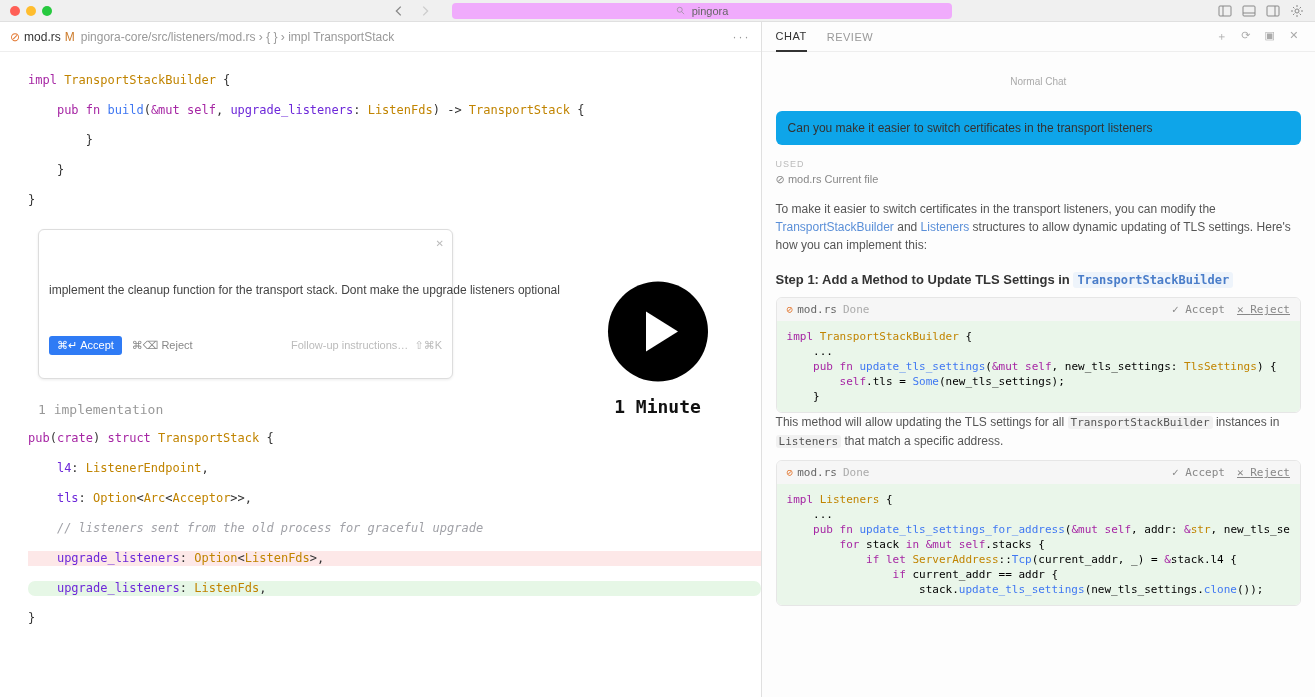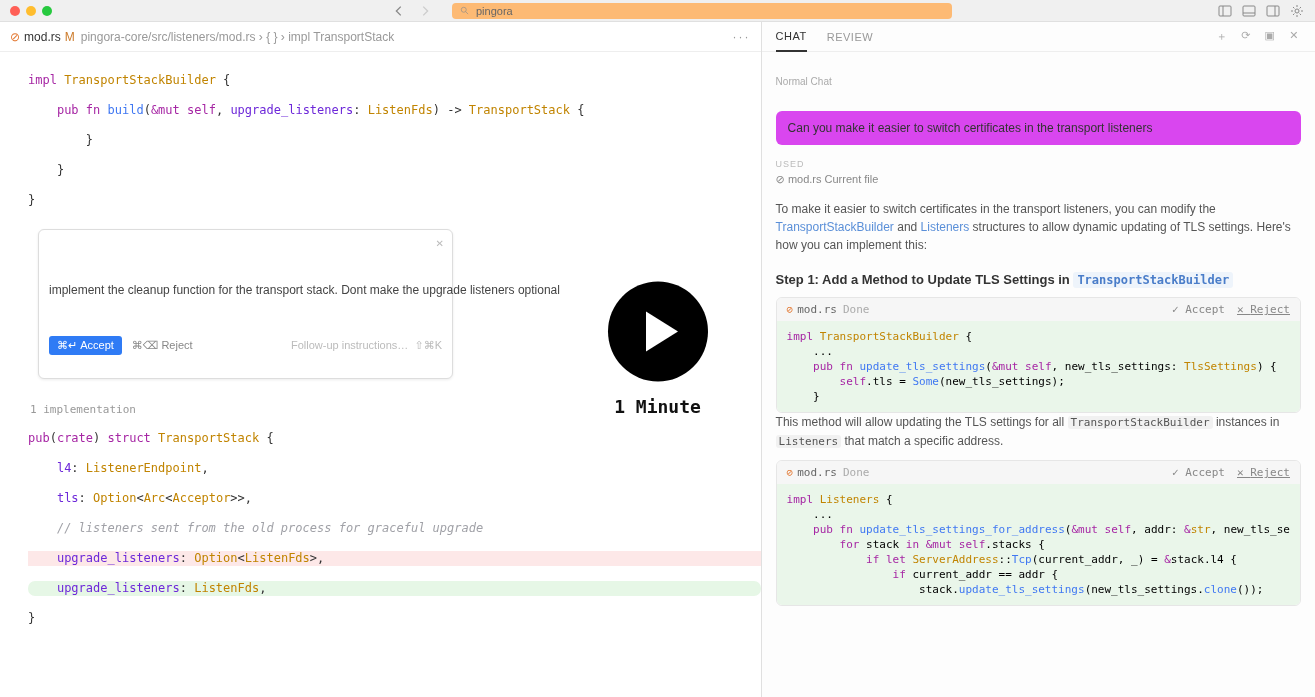--- a/index.html
+++ b/index.html
@@ -27,28 +27,29 @@
 .traffic-dot { width: 10px; height: 10px; border-radius: 50%; }
 .traffic-dot.close { background: #ff5f56; }
 .traffic-dot.min { background: #ffbd2e; }
 .traffic-dot.max { background: #27c93f; }
 .nav-arrows { margin-left: 340px; display: flex; gap: 12px; color: #888; }
 .nav-arrow { width: 14px; height: 14px; display: flex; align-items: center; justify-content: center; cursor: pointer; }
 .search-pill {
   margin-left: 20px;
   width: 500px;
   height: 16px;
-  background: #fdba74;
+  background: #f0abfc;
   border-radius: 4px;
   display: flex;
   align-items: center;
   padding: 0 8px;
   color: #666;
   font-size: 11px;
   gap: 6px;
+  justify-content: center;
 }
 .search-pill svg { width: 10px; height: 10px; }
 .right-icons { margin-left: auto; display: flex; gap: 8px; color: #888; }
 .right-icons span { width: 16px; height: 16px; display: flex; align-items: center; justify-content: center; cursor: pointer; }
 
 
 .body { display: flex; flex: 1; overflow: hidden; }
 .editor-pane { width: 810px; display: flex; flex-direction: column; background: #fff; border-right: 1px solid #e0e0e0; }
 .chat-pane { flex: 1; display: flex; flex-direction: column; background: #fdfdfd; gap: 20px; }
 
@@ -112,36 +113,36 @@
   color: #fff;
   padding: 2px 8px;
   border-radius: 3px;
   font-size: 11px;
   cursor: pointer;
   display: inline-flex; align-items: center; gap: 3px;
 }
 .reject-btn { color: #888; font-size: 11px; cursor: pointer; display: inline-flex; gap: 3px; }
 .followup { color: #bbb; font-size: 11px; margin-left: auto; }
 
-.impl-hint { color: #999; font-size: 11px; padding-left: 2px; height: 14px; }
+.impl-hint { color: #999; font-size: 13px; padding-left: 2px; height: 14px; margin-left: 8px; }
 
 
 .chat-tabs {
   height: 30px; display: flex; align-items: center; padding: 0 14px;
   border-bottom: 1px solid #eee; font-size: 11px; letter-spacing: 0.5px;
 }
 .chat-tab { color: #999; margin-right: 20px; cursor: pointer; padding: 8px 0; }
 .chat-tab.active { color: #333; border-bottom: 2px solid #333; }
 .chat-tabs-right { margin-left: auto; display: flex; gap: 10px; color: #aaa; }
 .chat-tabs-right span { cursor: pointer; width: 14px; text-align: center; }
-.chat-mode { text-align: left; padding: 4px 14px; font-size: 10px; color: #aaa; }
+.chat-mode { text-align: center; padding: 4px 14px; font-size: 10px; color: #aaa; }
 
 .chat-scroll { flex: 1; padding: 0 14px; overflow: hidden; }
 .user-bubble {
-  background: #d946ef; border-radius: 6px; padding: 10px 12px;
+  background: #0ea5e9; border-radius: 6px; padding: 10px 12px;
   font-size: 12px; color: #333; margin-bottom: 14px;
 }
 .used-label { font-size: 9px; letter-spacing: 1px; color: #bbb; }
 .used-file { font-size: 11px; color: #888; margin: 4px 0 14px; }
 
 .asst-text { font-size: 12px; color: #555; line-height: 1.5; }
 .asst-text .hl { color: #5a8fd8; }
 
 .step-heading { font-size: 13px; font-weight: 600; color: #333; margin: 18px 0 8px; }
 .step-heading .mono { font-family: Menlo, monospace; background: #eef4fb; color: #4a7dc9; padding: 1px 4px; border-radius: 3px; font-size: 12px; }

